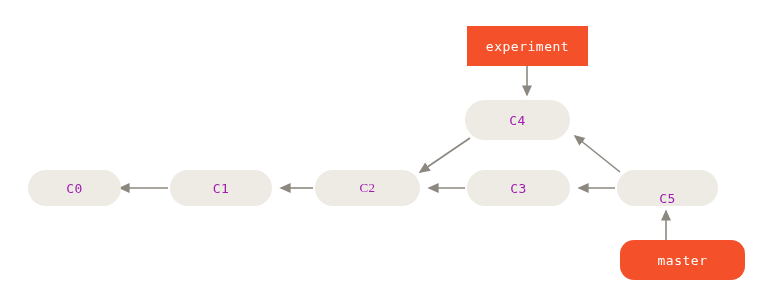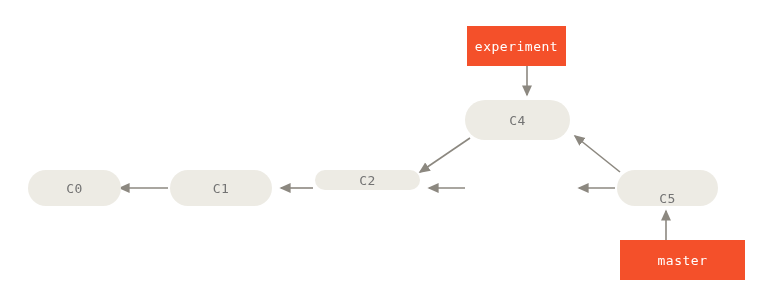--- a/index.html
+++ b/index.html
@@ -27,21 +27,21 @@
     width: 768px;
     height: 298px;
   }
   .commit-node {
     position: absolute;
     background: #EDEBE4;
     border-radius: 20px;
     display: flex;
     align-items: center;
     justify-content: center;
-    color: #737373;
+    color: #a21caf;
     font-size: 13px;
     font-family: "DejaVu Sans Mono", "Liberation Mono", monospace;
     letter-spacing: 0.5px;
     box-sizing: border-box;
   }
   .ref-label {
     position: absolute;
     background: #F4502A;
     display: flex;
     align-items: center;
@@ -83,34 +83,37 @@
   </svg>
 
   <div class="commit-node" style="left:28px; top:170px; width:93px; height:36px;">
     <span>C0</span>
   </div>
 
   <div class="commit-node" style="left:170px; top:170px; width:102px; height:36px;">
     <span>C1</span>
   </div>
 
-  <div class="commit-node" style="left:315px; top:170px; width:105px; height:20px;">
+  <div class="commit-node" style="left:315px; top:170px; width:105px; height:36px;font-family:Liberation Serif, serif;">
     <span>C2</span>
   </div>
 
+  <div class="commit-node" style="left:467px; top:170px; width:103px; height:36px;">
+    <span>C3</span>
+  </div>
 
   <div class="commit-node" style="left:465px; top:100px; width:105px; height:40px;">
     <span>C4</span>
   </div>
 
   <div class="commit-node" style="left:617px; top:170px; width:101px; height:36px;align-items:flex-end;">
     <span>C5</span>
   </div>
 
-  <div class="ref-label" style="left:467px; top:26px; width:99px; height:40px;">
+  <div class="ref-label" style="left:467px; top:26px; width:121px; height:40px;">
     <span>experiment</span>
   </div>
 
-  <div class="ref-label" style="left:620px; top:240px; width:125px; height:40px;">
+  <div class="ref-label" style="left:620px; top:240px; width:125px; height:40px;border-radius:14px;">
     <span>master</span>
   </div>
 
 </div>
 
 </body></html>

